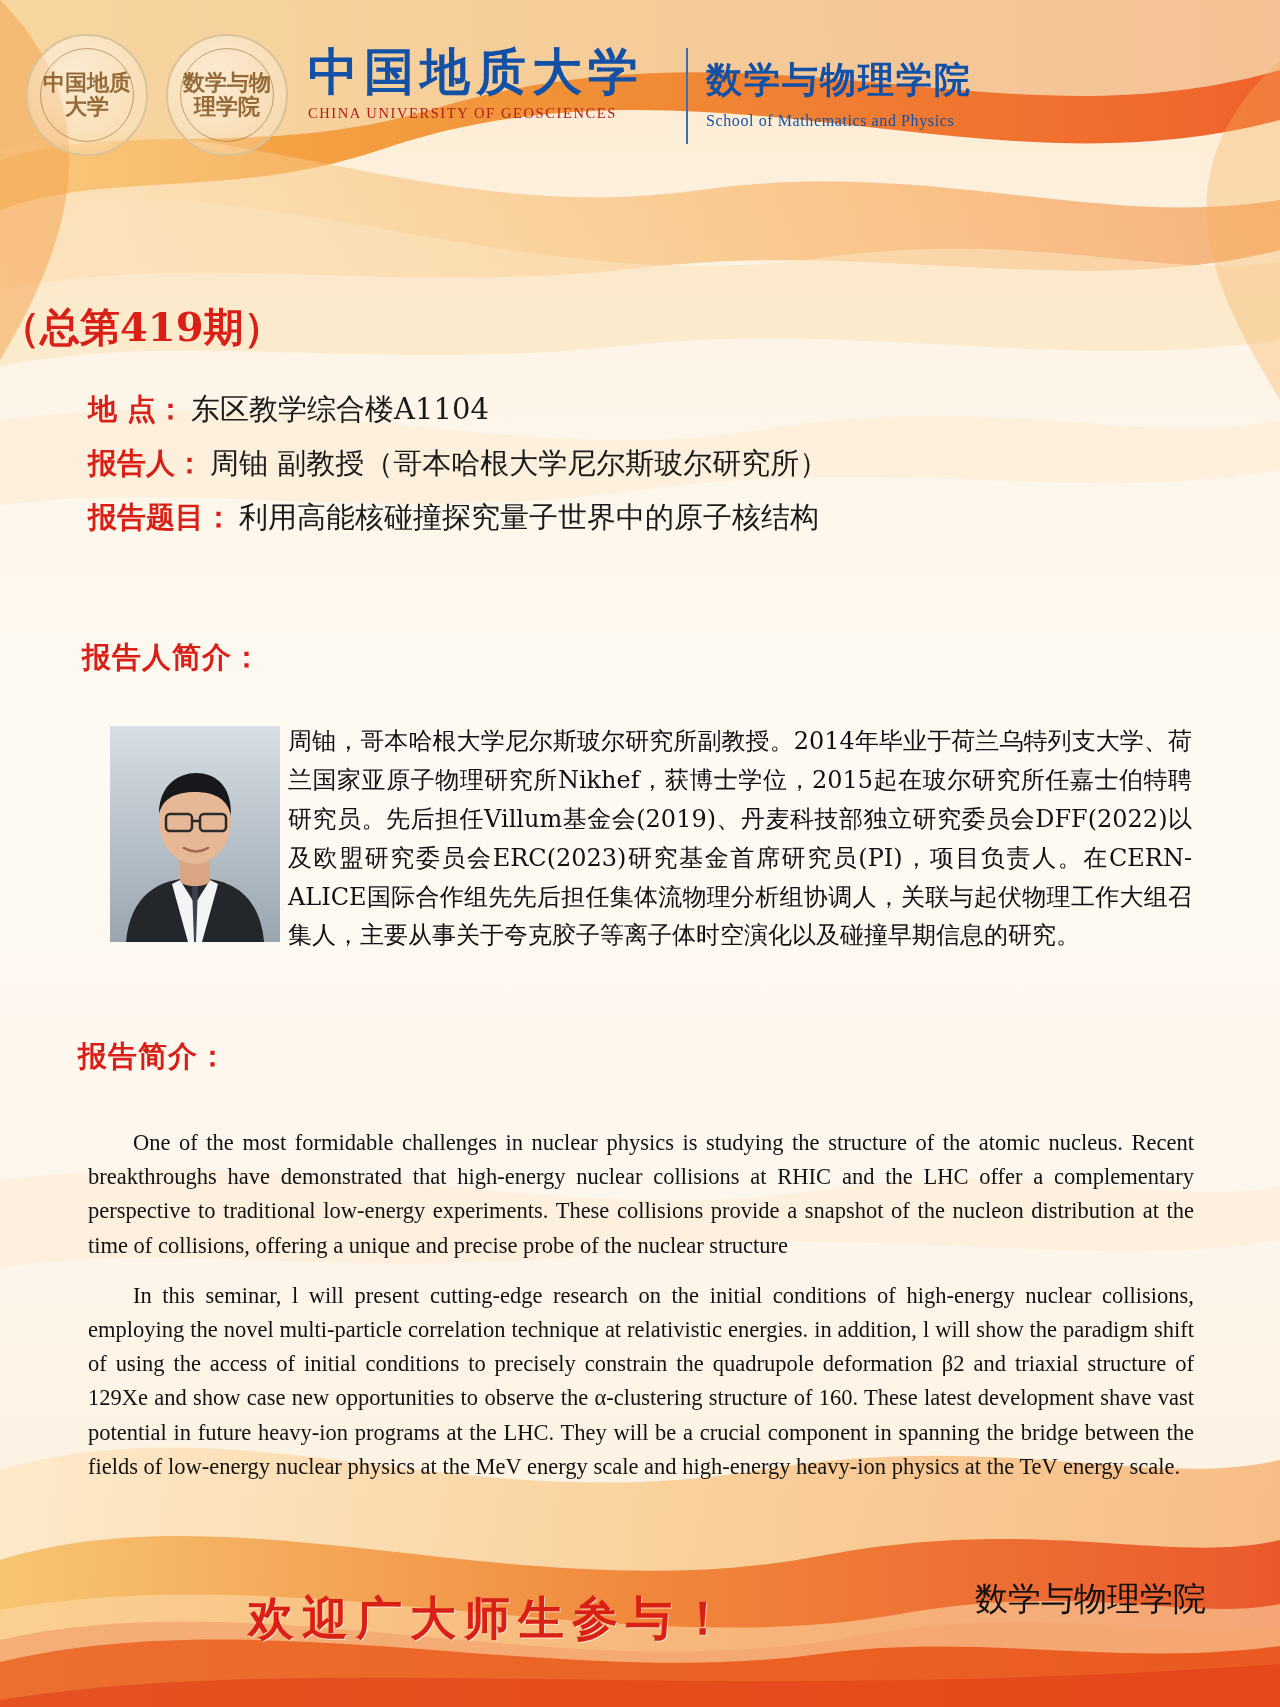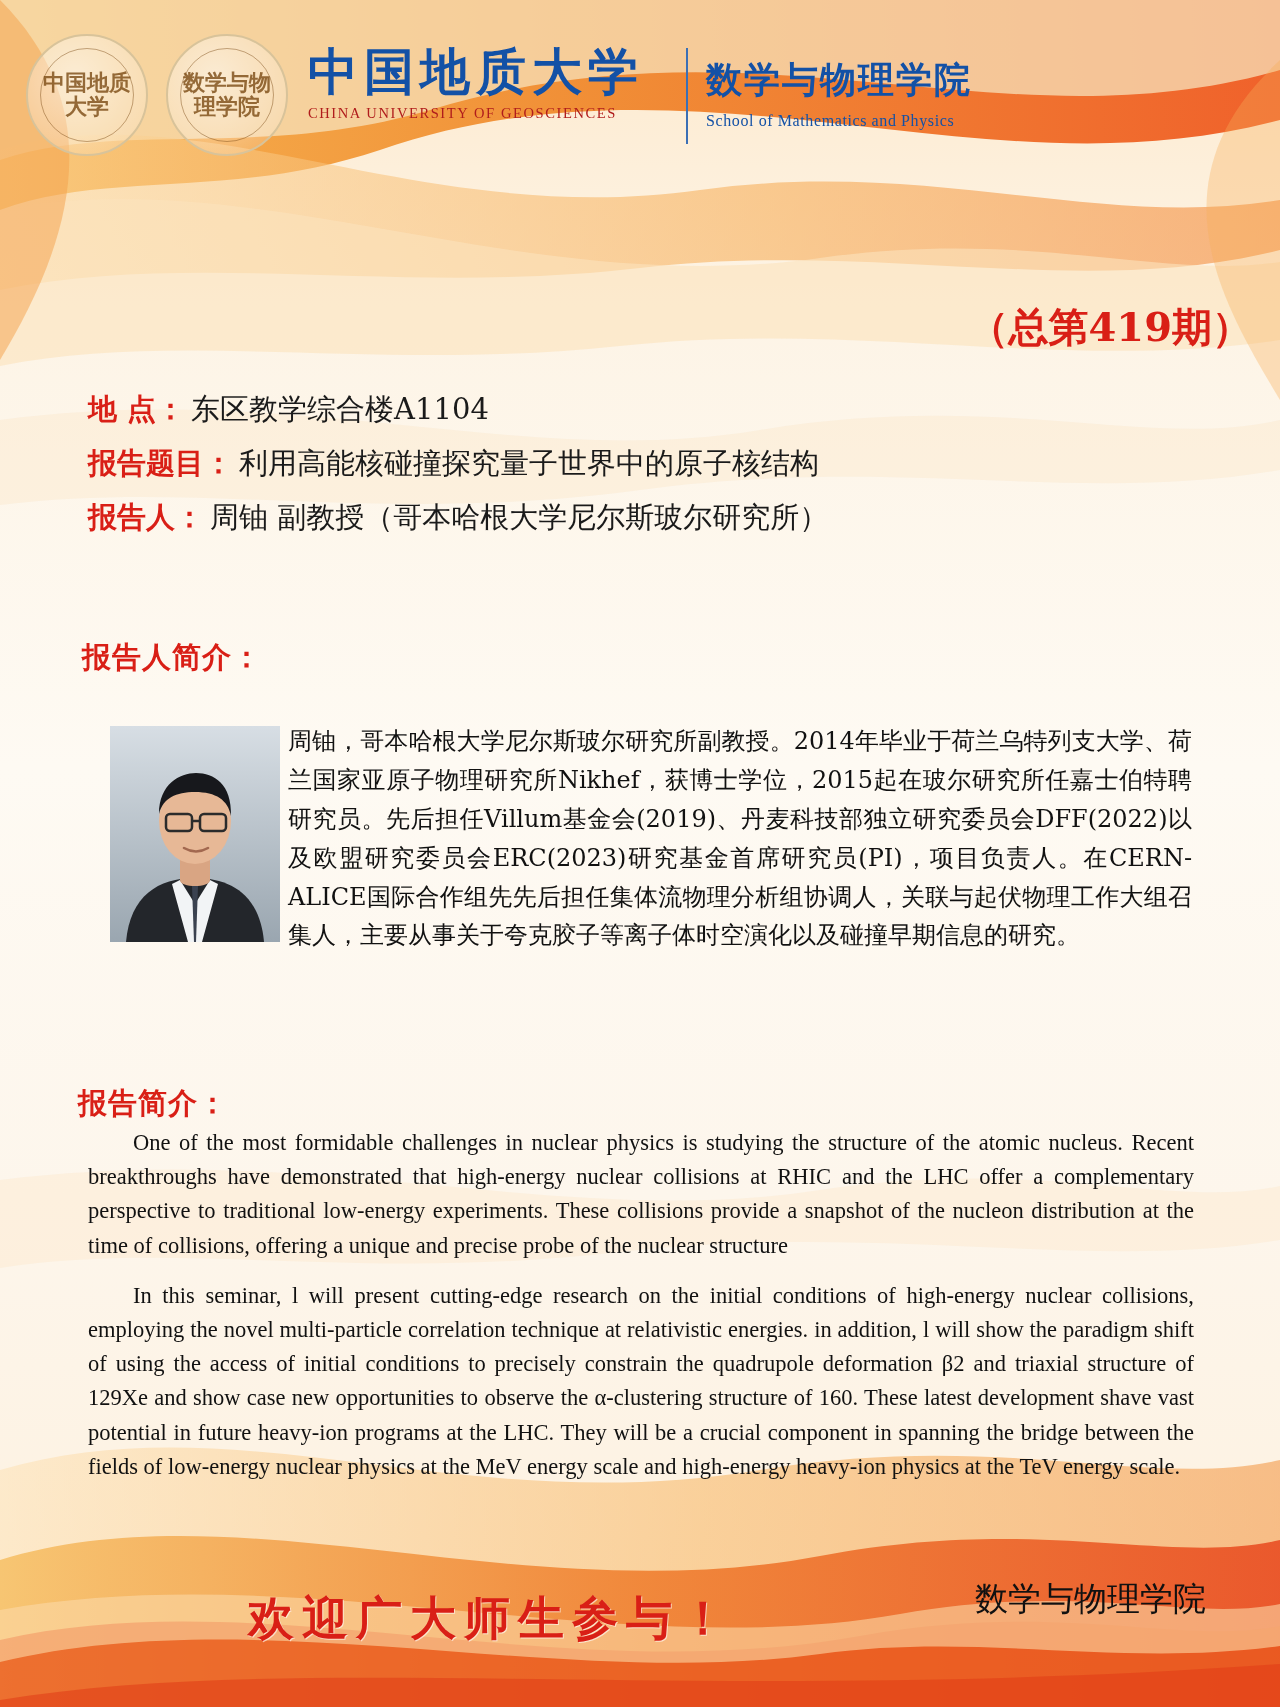--- a/index.html
+++ b/index.html
@@ -132,21 +132,21 @@
     font-weight: bold;
     color: #d91f16;
     letter-spacing: 1px;
   }
   .title-main .spaced { letter-spacing: 8px; }
   .title-sub {
     position: absolute;
     top: 300px;
     left: 0;
     width: 1252px;
-    text-align: right;
+    text-align: left;
     font-family: "DejaVu Serif", serif;
     font-size: 40px;
     font-weight: bold;
     color: #d91f16;
   }
 
   
   .info {
     position: absolute;
     left: 88px;
@@ -216,21 +216,21 @@
     width: 206px;
     height: 222px;
     shape-outside: margin-box;
   }
   .bio-indent { text-indent: 2em; }
 
   
   .abs-head {
     position: absolute;
     left: 78px;
-    top: 1084px;
+    top: 1037px;
   }
   .abstract {
     position: absolute;
     left: 72px;
     top: 1110px;
     width: 1138px;
     font-family: "Liberation Serif", serif;
     font-size: 22.5px;
     line-height: 1.52;
     color: #111;
@@ -333,26 +333,26 @@
   </div>
 
   <div class="title-sub">（总第419期）</div>
 
   <div class="info">
     <div class="info-row">
       <span class="info-label">地  点：</span>
       <span class="info-value">东区教学综合楼A1104</span>
     </div>
     <div class="info-row">
+      <span class="info-label">报告人：</span>
+      <span class="info-value">周铀 副教授（哥本哈根大学尼尔斯玻尔研究所）</span>
+    </div>
+    <div class="info-row">
       <span class="info-label">报告题目：</span>
       <span class="info-value">利用高能核碰撞探究量子世界中的原子核结构</span>
-    </div>
-    <div class="info-row">
-      <span class="info-label">报告人：</span>
-      <span class="info-value">周铀 副教授（哥本哈根大学尼尔斯玻尔研究所）</span>
     </div>
   </div>
 
   <div class="section-head bio-head">报告人简介：</div>
 
   <div class="bio-photo">
     <svg class="photo-person" viewBox="0 0 170 216" preserveAspectRatio="none">
       <rect x="0" y="0" width="170" height="216" fill="#c2ccd4"></rect>
       <rect x="0" y="0" width="170" height="216" fill="url(#pg)"></rect>
       <defs>

